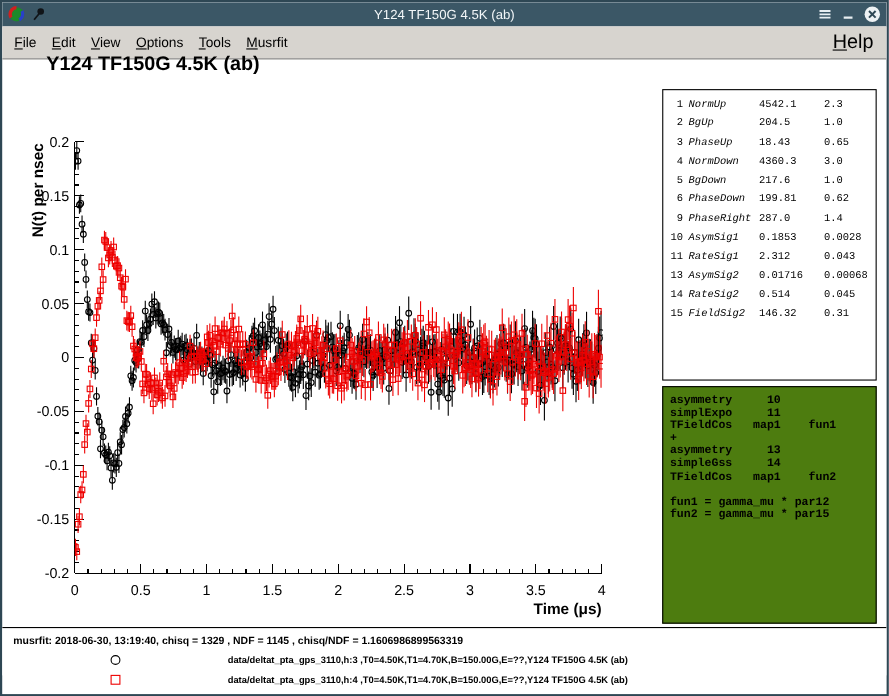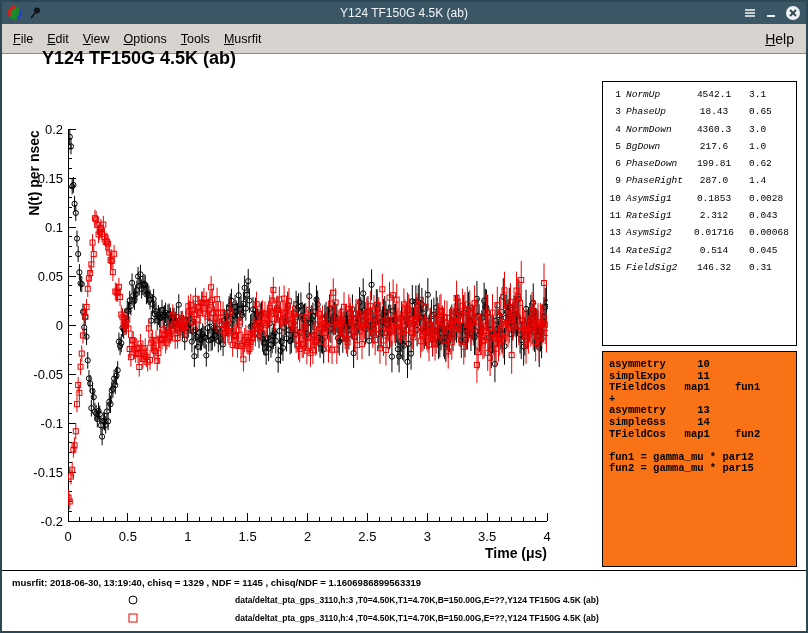--- a/index.html
+++ b/index.html
@@ -13,49 +13,49 @@
             display:flex;align-items:center;}
   .tb-icon{margin-left:5px;flex:0 0 auto;}
   #tb-title{position:absolute;left:0;right:0;text-align:center;font-size:12px;color:#f2f6f8;}
   #tb-right{position:absolute;right:5px;top:0;height:22px;display:flex;align-items:center;gap:7px;}
 
   
   #menubar{position:absolute;left:0;top:22px;width:804px;height:30px;background:#d7d4cf;
            border-bottom:1px solid #8a8a8a;display:flex;align-items:center;padding:0 6px;box-sizing:border-box;}
   #menubar-items{display:flex;}
   .menu-item{font-size:12.5px;color:#000;padding:3px 9px 3px 5px;cursor:default;}
-  #menu-help{margin-left:auto;font-size:14px;padding:3px 6px;}
+  #menu-help{margin-left:auto;font-size:18px;padding:3px 6px;}
 
   
   #page-title{position:absolute;left:40px;top:46px;font-size:18px;font-weight:bold;color:#000;}
   #plot-svg{position:absolute;left:0;top:53px;}
   #plot-svg text{font-family:"Liberation Sans",sans-serif;fill:#000;}
 
   
   #param-box{position:absolute;left:600px;top:79px;width:195px;height:265px;
              border:1px solid #000;background:#fff;box-sizing:border-box;
              font-family:"Liberation Mono","DejaVu Sans Mono",monospace;font-size:9.5px;
              padding:4px 0 0 6px;overflow:hidden;}
   .prow{line-height:17.3px;white-space:nowrap;}
   .pidx{display:inline-block;width:12px;text-align:right;}
   .pname{display:inline-block;width:64px;margin-left:5px;font-style:italic;}
-  .pval{display:inline-block;width:48px;text-align:center;}
+  .pval{display:inline-block;width:48px;text-align:left;}
   .perr{margin-left:11px;}
 
   
   #theory-box{position:absolute;left:600px;top:349px;width:195px;height:216px;
-              border:1px solid #000;background:#f97316;box-sizing:border-box;padding:7px 0 0 6px;}
+              border:1px solid #000;background:#4d7c0f;box-sizing:border-box;padding:7px 0 0 6px;}
   #theory-text{font-family:"Liberation Mono","DejaVu Sans Mono",monospace;
                font-size:10.5px;font-weight:bold;line-height:11.6px;margin:0;white-space:pre;}
 
   
   #statusbar{position:absolute;left:0;top:568px;width:804px;height:44px;background:#fff;
              border-top:1px solid #000;box-sizing:border-box;}
   #fit-info{position:absolute;left:10px;top:6px;font-size:9.5px;font-weight:bold;white-space:nowrap;}
-  #plot-legend{position:absolute;left:0;top:0;right:0;bottom:0;margin-left:28px;}
+  #plot-legend{position:absolute;left:0;top:0;right:0;bottom:0;}
   .legend-row{position:absolute;left:96px;height:14px;}
   .legend-marker{position:absolute;left:0;top:0;}
   .legend-label{position:absolute;left:109px;top:2px;font-size:8.5px;font-weight:bold;white-space:nowrap;color:#000;}
 </style>
 </head>
 <body>
 
 <div id="window">
 
   <div id="titlebar">
@@ -1812,21 +1812,22 @@
         <line x1="542.00625" y1="300.5042875799136" x2="542.00625" y2="261.45128757991364" stroke="#ee0000" stroke-width="1"></line>
         <rect x="539.50625" y="278.4777875799136" width="5" height="5" fill="none" stroke="#ee0000" stroke-width="1"></rect>
         <line x1="543.2037499999999" y1="342.2120248165345" x2="543.2037499999999" y2="303.1002248165345" stroke="#ee0000" stroke-width="1"></line>
         <rect x="540.7037499999999" y="320.15612481653454" width="5" height="5" fill="none" stroke="#ee0000" stroke-width="1"></rect>
         <line x1="544.40125" y1="350.4978344232975" x2="544.40125" y2="311.32723442329745" stroke="#ee0000" stroke-width="1"></line>
         <rect x="541.90125" y="328.4125344232974" width="5" height="5" fill="none" stroke="#ee0000" stroke-width="1"></rect>
       </g>
     </svg>
 
   <div id="param-box">
-      <div class="prow"><span class="pidx">1</span><span class="pname">NormUp</span><span class="pval">4542.1</span><span class="perr">3.1</span></div>
+      <div class="prow"><span class="pidx">1</span><span class="pname">NormUp</span><span class="pval">4542.1</span><span class="perr">2.3</span></div>
+      <div class="prow"><span class="pidx">2</span><span class="pname">BgUp</span><span class="pval">204.5</span><span class="perr">1.0</span></div>
       <div class="prow"><span class="pidx">3</span><span class="pname">PhaseUp</span><span class="pval">18.43</span><span class="perr">0.65</span></div>
       <div class="prow"><span class="pidx">4</span><span class="pname">NormDown</span><span class="pval">4360.3</span><span class="perr">3.0</span></div>
       <div class="prow"><span class="pidx">5</span><span class="pname">BgDown</span><span class="pval">217.6</span><span class="perr">1.0</span></div>
       <div class="prow"><span class="pidx">6</span><span class="pname">PhaseDown</span><span class="pval">199.81</span><span class="perr">0.62</span></div>
       <div class="prow"><span class="pidx">9</span><span class="pname">PhaseRight</span><span class="pval">287.0</span><span class="perr">1.4</span></div>
       <div class="prow"><span class="pidx">10</span><span class="pname">AsymSig1</span><span class="pval">0.1853</span><span class="perr">0.0028</span></div>
       <div class="prow"><span class="pidx">11</span><span class="pname">RateSig1</span><span class="pval">2.312</span><span class="perr">0.043</span></div>
       <div class="prow"><span class="pidx">13</span><span class="pname">AsymSig2</span><span class="pval">0.01716</span><span class="perr">0.00068</span></div>
       <div class="prow"><span class="pidx">14</span><span class="pname">RateSig2</span><span class="pval">0.514</span><span class="perr">0.045</span></div>
       <div class="prow"><span class="pidx">15</span><span class="pname">FieldSig2</span><span class="pval">146.32</span><span class="perr">0.31</span></div>

